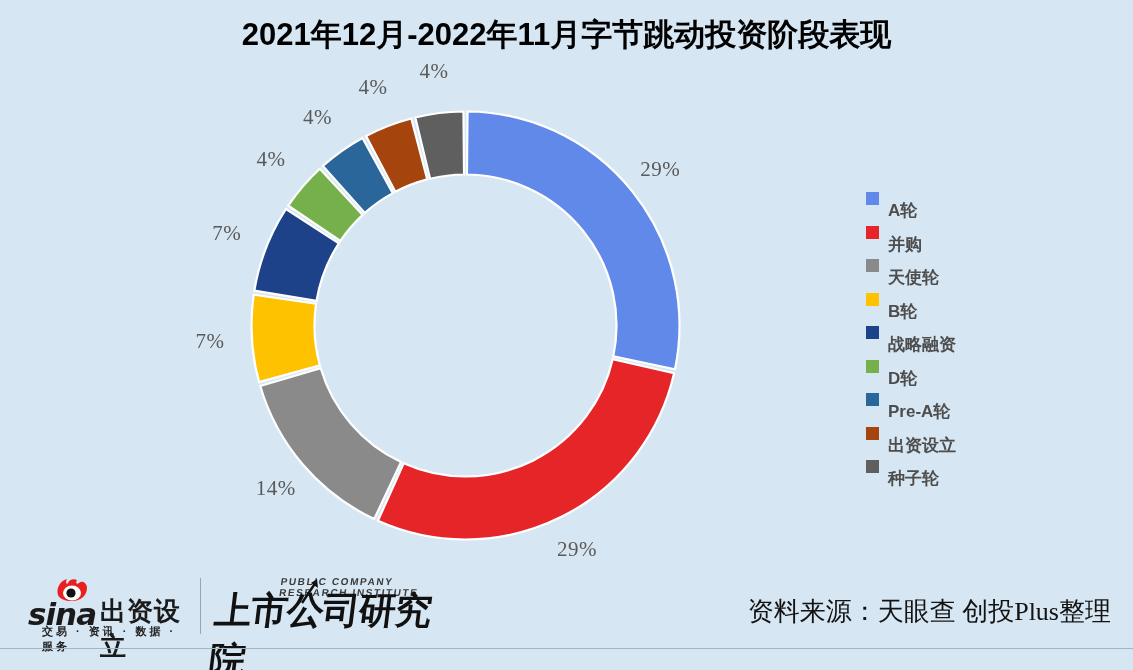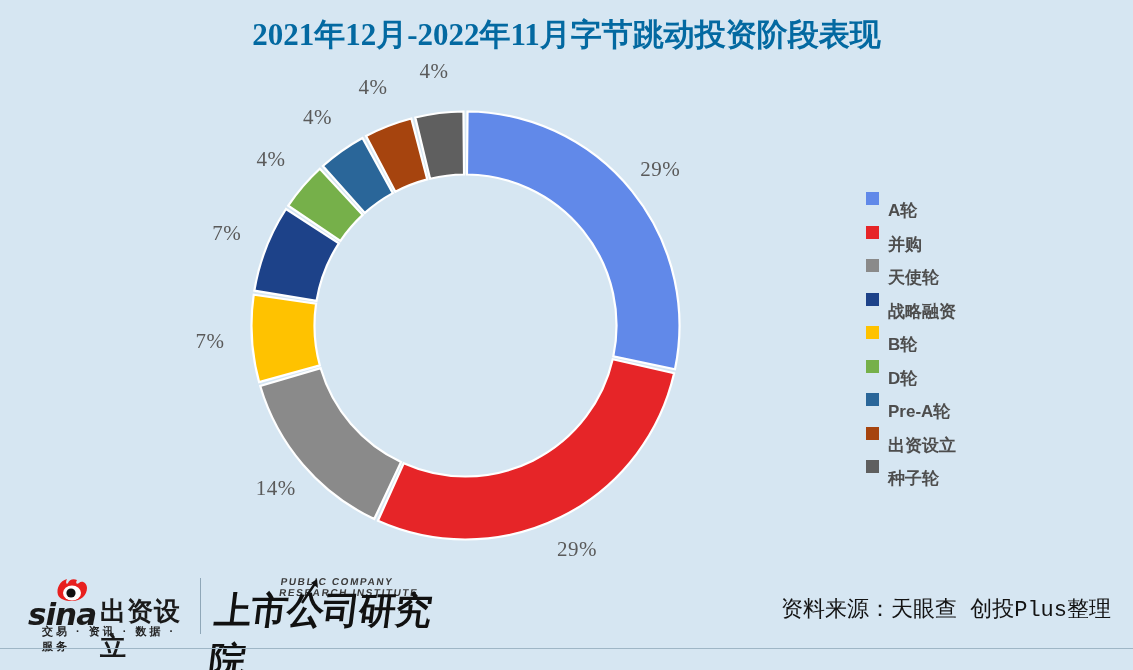--- a/index.html
+++ b/index.html
@@ -24,23 +24,23 @@
 
   
   #chart-title {
     position: absolute;
     left: 0;
     top: 14px;
     width: 1133px;
     text-align: center;
     font-size: 31px;
     font-weight: bold;
-    color: #0369a1;
+    color: #000000;
     letter-spacing: 0px;
-    font-family: Liberation Serif, serif;
+    font-family: Liberation Sans, sans-serif;
   }
 
   
   #donut-wrap {
     position: absolute;
     left: 243px;
     top: 103px;
     width: 445px;
     height: 445px;
   }
@@ -192,23 +192,23 @@
     left: 88px;
     top: 2px;
     width: 20px;
     height: 26px;
   }
 
   #source-note {
     position: absolute;
     right: 22px;
     top: 24px;
-    font-size: 22px;
+    font-size: 26px;
     color: #131313;
-    font-family: Liberation Mono, monospace;
+    font-family: Liberation Serif, serif;
     white-space: nowrap;
   }
 </style>
 </head>
 <body>
 
 <div id="page">
 
   <div id="chart-title">2021年12月-2022年11月字节跳动投资阶段表现</div>
 
@@ -247,26 +247,26 @@
       </div>
       <div class="legend-item">
         <span class="legend-swatch" style="background: rgb(230, 37, 40);"></span>
         <span class="legend-label">并购</span>
       </div>
       <div class="legend-item">
         <span class="legend-swatch" style="background: rgb(138, 138, 138);"></span>
         <span class="legend-label">天使轮</span>
       </div>
       <div class="legend-item">
+        <span class="legend-swatch" style="background: rgb(255, 194, 0);"></span>
+        <span class="legend-label">B轮</span>
+      </div>
+      <div class="legend-item">
         <span class="legend-swatch" style="background: rgb(29, 66, 137);"></span>
         <span class="legend-label">战略融资</span>
-      </div>
-      <div class="legend-item">
-        <span class="legend-swatch" style="background: rgb(255, 194, 0);"></span>
-        <span class="legend-label">B轮</span>
       </div>
       <div class="legend-item">
         <span class="legend-swatch" style="background: rgb(118, 176, 74);"></span>
         <span class="legend-label">D轮</span>
       </div>
       <div class="legend-item">
         <span class="legend-swatch" style="background: rgb(42, 102, 153);"></span>
         <span class="legend-label">Pre-A轮</span>
       </div>
       <div class="legend-item">

